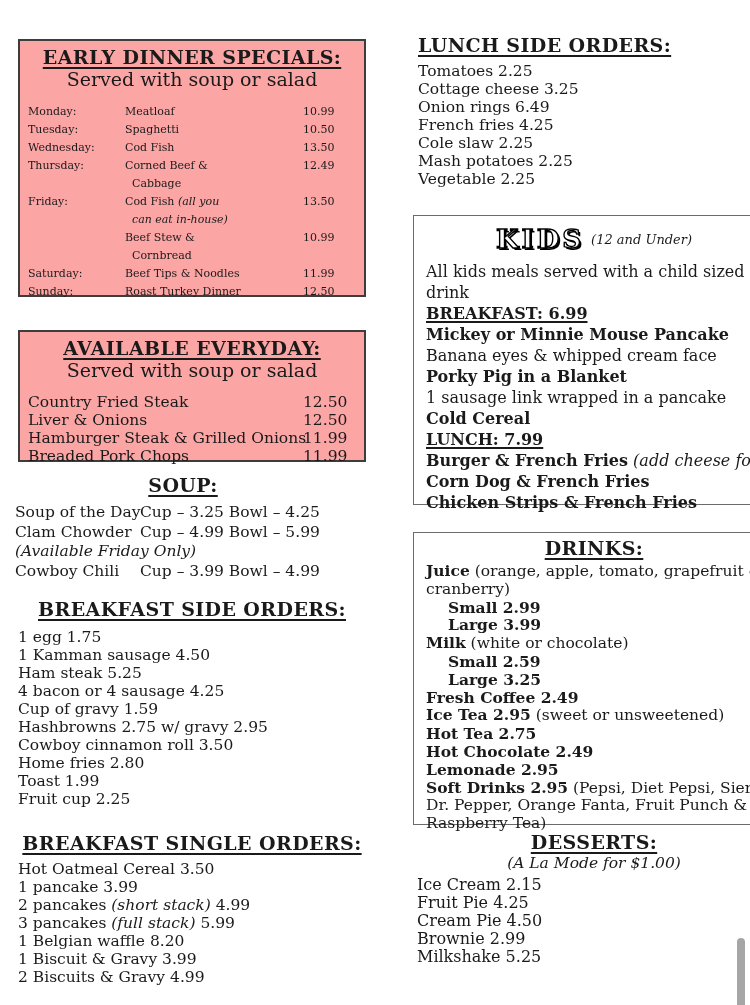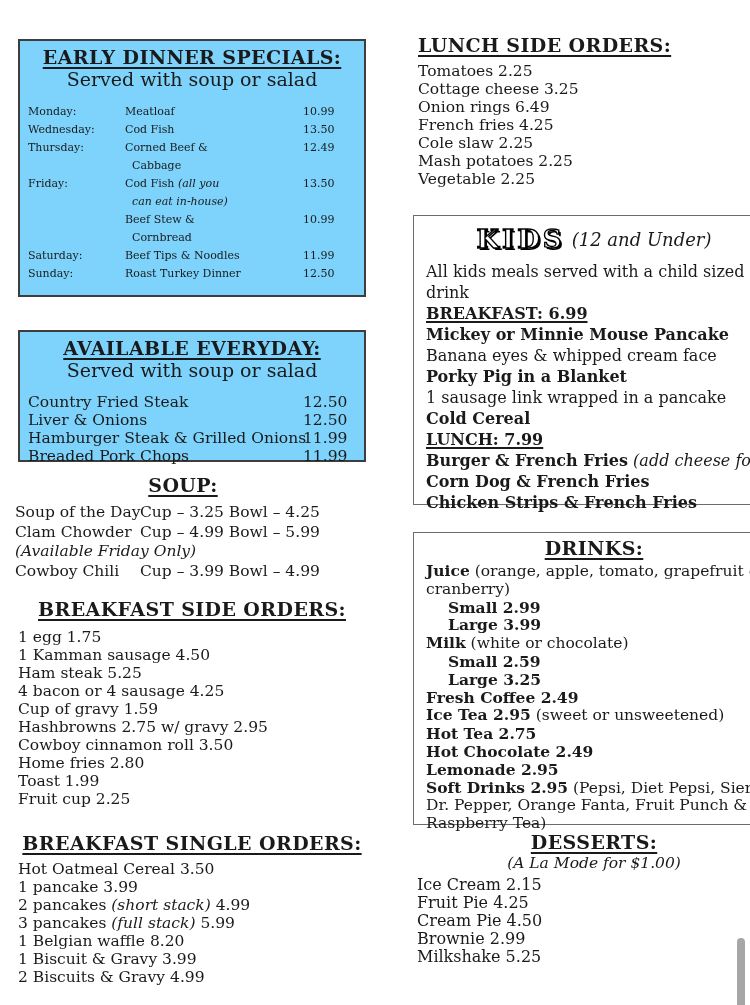--- a/index.html
+++ b/index.html
@@ -4,21 +4,21 @@
 <style>
   * { margin:0; padding:0; box-sizing:border-box; }
   html,body { width:750px; height:1005px; background:#ffffff; overflow:hidden; }
   body {
     position:relative;
     font-family:"DejaVu Serif","Liberation Serif",serif;
     color:#1a1a1a;
     -webkit-font-smoothing:antialiased;
   }
   .abs { position:absolute; }
-  .box { border:2px solid #3d3d3d; background:#7dd3fc; }
+  .box { border:2px solid #3d3d3d; background:#fca5a5; }
   .box-thin { border:1.5px solid #6b6b6b; background:#fff; }
 
   .sec-title {
     font-weight:bold; font-size:19px; text-align:center;
     text-decoration:underline; text-decoration-thickness:2px; text-underline-offset:3px;
     letter-spacing:.4px; line-height:22px;
   }
   .sec-title.left-align { text-align:left; }
   .sec-sub { font-size:19px; text-align:center; line-height:18px; margin-top:2px; }
 
@@ -53,21 +53,21 @@
   .bu { font-weight:bold; text-decoration:underline; text-decoration-thickness:1.5px; text-underline-offset:2px; }
 
   
   .kids-title-row { text-align:center; margin-top:2px; height:34px; white-space:nowrap; }
   .kids-deco {
     font-weight:bold; font-size:26px; letter-spacing:3px; color:#ffffff;
     -webkit-text-stroke:1.4px #000;
     text-shadow:2px 2px 0 #000;
     vertical-align:middle;
   }
-  .kids-note { font-size:18px; vertical-align:middle; margin-left:2px; }
+  .kids-note { font-size:13px; vertical-align:middle; margin-left:2px; }
   .klines { font-size:16px; line-height:21px; margin-top:3px; }
   .klines > div { white-space:nowrap; }
 
   
   .dlines { font-size:15.5px; line-height:17.8px; margin-top:3px; }
   .dlines > div { white-space:nowrap; }
   .ind { padding-left:22px; }
 
   
   .scroll-thumb {
@@ -84,20 +84,27 @@
   <div class="ed-rows">
 
       <div class="edrow">
         <span class="c-day">Monday:</span>
         <span class="c-item">
           <span class="l1"><span>Meatloaf</span><span class="it"></span></span>
         </span>
         <span class="c-price">10.99</span>
       </div>
 
+      <div class="edrow">
+        <span class="c-day">Tuesday:</span>
+        <span class="c-item">
+          <span class="l1"><span>Spaghetti</span><span class="it"></span></span>
+        </span>
+        <span class="c-price">10.50</span>
+      </div>
 
       <div class="edrow">
         <span class="c-day">Wednesday:</span>
         <span class="c-item">
           <span class="l1"><span>Cod Fish</span><span class="it"></span></span>
         </span>
         <span class="c-price">13.50</span>
       </div>
 
       <div class="edrow">

